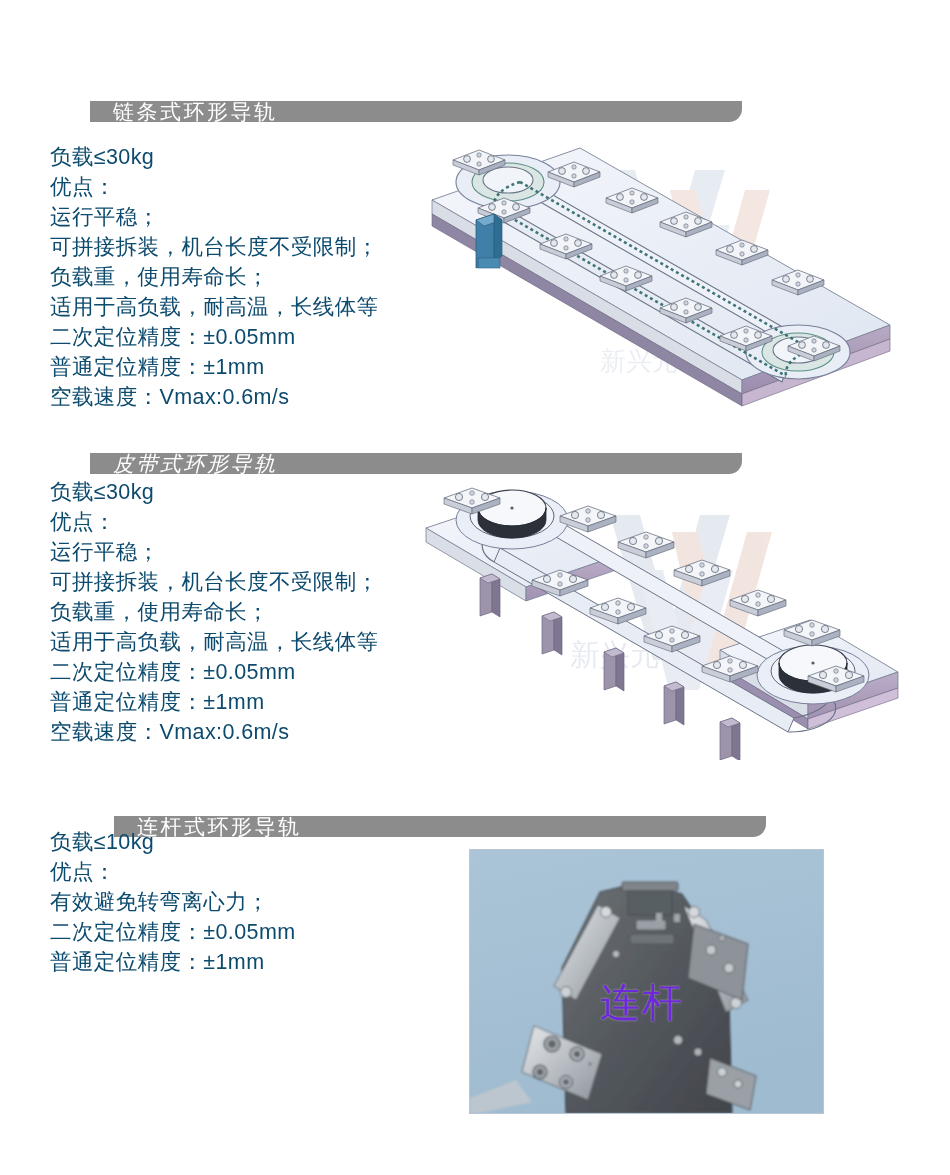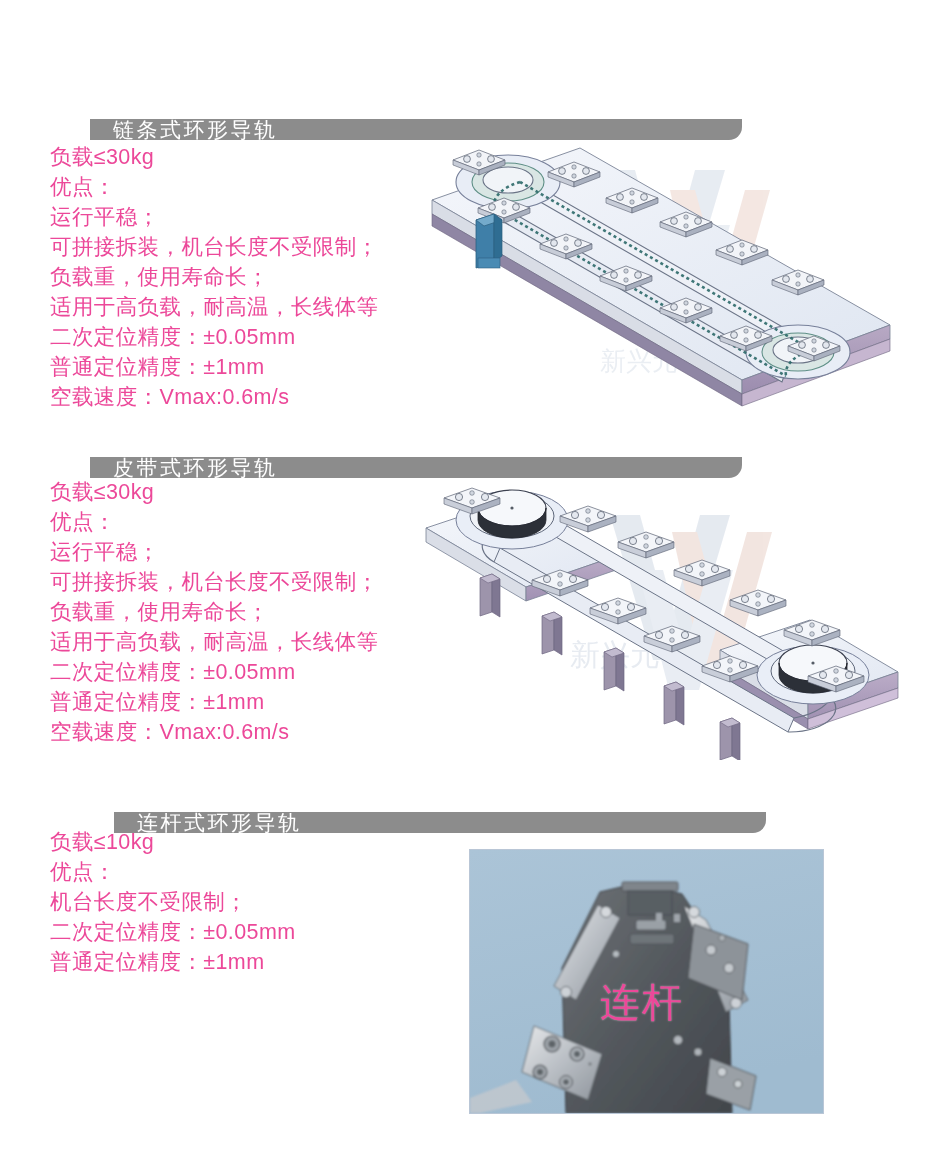--- a/index.html
+++ b/index.html
@@ -22,22 +22,21 @@
     background: #ffffff;
   }
 
   
   .section-header {
     position: absolute;
     left: 50px;
     width: 692px;
     height: 37px;
     display: flex;
-    align-items: flex-start;
-    margin-top: 34px;
+    align-items: flex-end;
   }
   .section-header .bar-swatch {
     width: 40px;
     flex: 0 0 40px;
     background: #c0502a;
   }
   .section-header .bar-body {
     flex: 1 1 auto;
     background: #8c8c8c;
     border-bottom-right-radius: 13px;
@@ -49,21 +48,21 @@
     font-size: 21px;
     line-height: 1;
     letter-spacing: 2.5px;
     padding-left: 23px;
     white-space: nowrap;
   }
 
   
   .spec-block {
     position: absolute;
-    color: #ec4899;
+    color: #0c4a6e;
     font-size: 21.5px;
     line-height: 30px;
     white-space: nowrap;
   }
   .spec-block .spec-line {
     display: block;
     letter-spacing: 0.4px;
   }
 
   
@@ -83,21 +82,21 @@
     width: 353px;
     height: 263px;
     box-shadow: 0 0 0 1px #b9c6d6;
     overflow: hidden;
   }
   .photo-caption {
     position: absolute;
     left: 600px;
     top: 982px;
     font-size: 40px;
-    color: #ec4899;
+    color: #6d28d9;
     letter-spacing: 2px;
     line-height: 1;
     text-shadow: 0 0 2px rgba(255,255,255,0.55);
     pointer-events: none;
   }
 </style>
 </head>
 <body>
 
 <div class="page">
@@ -193,21 +192,21 @@
 
       <g>
         <polygon points="56,90 74,84 74,132 56,138" fill="#3f7fa8" stroke="#2c5f80" stroke-width="0.8"></polygon>
         <polygon points="56,90 74,84 82,90 64,96" fill="#74aacb" stroke="#2c5f80" stroke-width="0.7"></polygon>
         <polygon points="74,84 82,90 82,126 74,132" fill="#2f6d92" stroke="#2c5f80" stroke-width="0.7"></polygon>
         <rect x="58" y="128" width="22" height="10" fill="#4a8bb4" stroke="#2c5f80" stroke-width="0.6"></rect>
       </g>
     </svg>
   </div>
 
-  <div class="section-header" style="top:423px;">
+  <div class="section-header" style="top:437px;font-style:italic;">
     <div class="bar-swatch"></div>
     <div class="bar-body">
       <span class="bar-title">皮带式环形导轨</span>
     </div>
   </div>
 
   <div class="spec-block" style="left:50px; top:477px;">
     <span class="spec-line">负载≤30kg</span>
     <span class="spec-line">优点：</span>
     <span class="spec-line">运行平稳；</span>
@@ -305,31 +304,31 @@
         <use href="#carrierB" x="364" y="150"></use>
         <use href="#carrierB" x="112" y="100"></use>
         <use href="#carrierB" x="170" y="128"></use>
         <use href="#carrierB" x="224" y="156"></use>
         <use href="#carrierB" x="282" y="186"></use>
         <use href="#carrierB" x="388" y="196"></use>
       </g>
     </svg>
   </div>
 
-  <div class="section-header" style="top:778px;padding-left:24px;">
+  <div class="section-header" style="top:800px;padding-left:24px;">
     <div class="bar-swatch"></div>
     <div class="bar-body">
       <span class="bar-title">连杆式环形导轨</span>
     </div>
   </div>
 
   <div class="spec-block" style="left:50px; top:827px;">
     <span class="spec-line">负载≤10kg</span>
     <span class="spec-line">优点：</span>
-    <span class="spec-line">机台长度不受限制；</span>
+    <span class="spec-line">有效避免转弯离心力；</span>
     <span class="spec-line">二次定位精度：±0.05mm</span>
     <span class="spec-line">普通定位精度：±1mm</span>
   </div>
 
   <div class="photo-frame">
     <svg class="photo-svg" width="353" height="263" viewBox="0 0 353 263" xmlns="http://www.w3.org/2000/svg">
       <defs>
         <linearGradient id="photoBg" x1="0" y1="0" x2="0.3" y2="1">
           <stop offset="0" stop-color="#abc4d7"></stop>
             <stop offset="1" stop-color="#9fbbd0"></stop>

